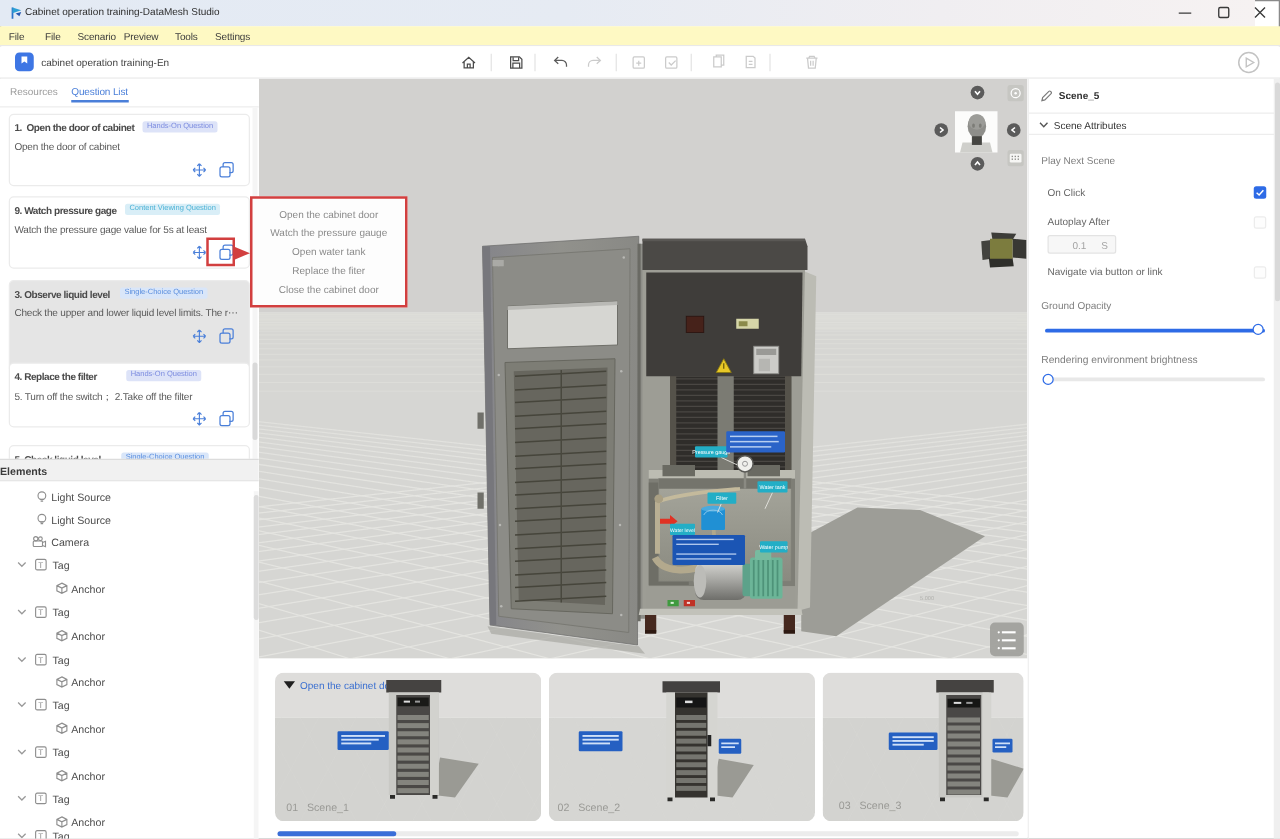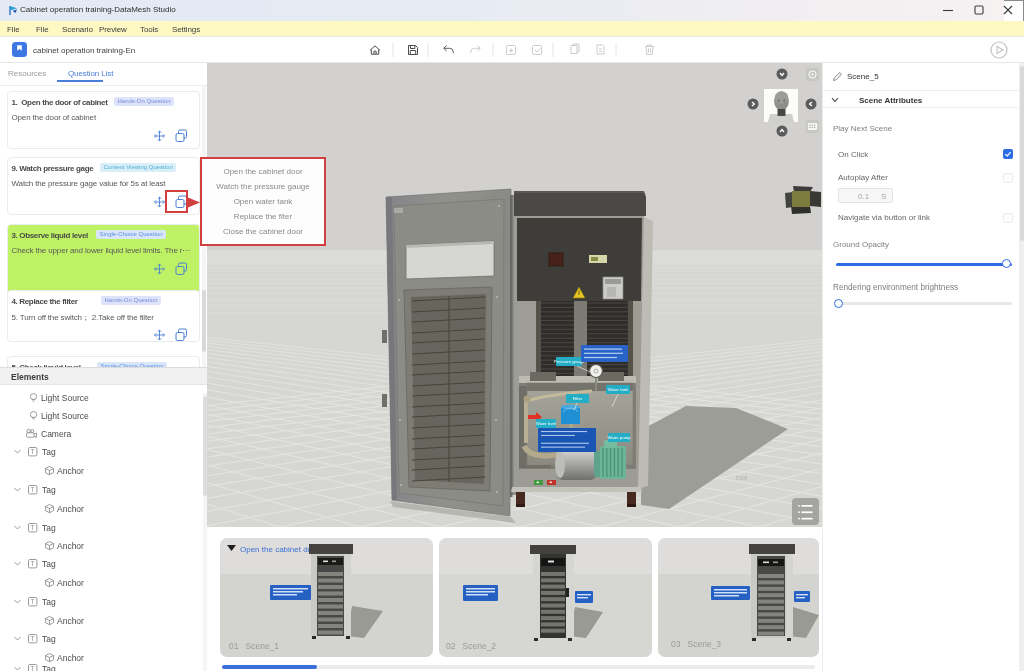--- a/index.html
+++ b/index.html
@@ -64,21 +64,21 @@
   </g>
  </svg>
  <svg class="abs" style="left:989px;top:3px" width="20" height="20" viewBox="0 0 20 20">
   <circle cx="10" cy="10" r="8" fill="none" stroke="#c3c3c3" stroke-width="1.2"></circle>
   <path d="M8 6.5 L14 10 L8 13.5 Z" fill="none" stroke="#c3c3c3" stroke-width="1.1"></path>
  </svg>
 </div>
 
 <div class="abs" style="left:0;top:63px;width:207px;height:608px;background:#fff">
  <div class="t" style="left:8px;top:6px;font-size:8px;color:#9b9b9b">Resources</div>
- <div class="t" style="left:68px;top:6px;font-size:8px;letter-spacing:-0.1px;color:#4a7fd9">Question List</div>
+ <div class="t" style="left:57px;top:6px;font-size:8px;letter-spacing:-0.1px;color:#4a7fd9">Question List</div>
  <div class="abs" style="left:57px;top:16.5px;width:46px;height:2px;background:#4a7fd9"></div>
  <div class="abs" style="left:0;top:22px;width:207px;height:1px;background:#ededed"></div>
 </div>
 <div class="abs" style="left:7px;top:91px;width:193px;height:58px;border:1px solid #ebebeb;border-radius:4px;background:#fff">
     <div class="t" style="left:3.5px;top:6px;font-size:8px;font-weight:bold;color:#4a4a4a;letter-spacing:-0.35px">1.&nbsp; Open the door of cabinet</div>
     <div class="t" style="left:106px;top:4.5px;font-size:6px;background:#dde3f8;color:#7b8bdf;padding:1.5px 3.5px;border-radius:2px">Hands-On Question</div>
     <div class="t" style="left:3.5px;top:21px;font-size:8px;color:#5a5a5a;letter-spacing:-0.15px">Open the door of cabinet</div>
     <svg class="abs" style="left:145px;top:37px" width="44" height="16" viewBox="0 0 44 16">
  <g stroke="#4a7fd9" stroke-width="1" fill="none">
   <path stroke-width="0.9" d="M6.5 2 v10 M1.5 7 h10 M6.5 2 l-1.7 1.7 M6.5 2 l1.7 1.7 M6.5 12 l-1.7 -1.7 M6.5 12 l1.7 -1.7 M1.5 7 l1.7 -1.7 M1.5 7 l1.7 1.7 M11.5 7 l-1.7 -1.7 M11.5 7 l-1.7 1.7"></path>
@@ -92,21 +92,21 @@
     <div class="t" style="left:92px;top:4.5px;font-size:6px;background:#d9eef7;color:#4db3d6;padding:1.5px 3.5px;border-radius:2px">Content Viewing Question</div>
     <div class="t" style="left:3.5px;top:21px;font-size:8px;color:#5a5a5a;letter-spacing:-0.15px">Watch the pressure gage value for 5s at least</div>
     <svg class="abs" style="left:145px;top:37px" width="44" height="16" viewBox="0 0 44 16">
  <g stroke="#4a7fd9" stroke-width="1" fill="none">
   <path stroke-width="0.9" d="M6.5 2 v10 M1.5 7 h10 M6.5 2 l-1.7 1.7 M6.5 2 l1.7 1.7 M6.5 12 l-1.7 -1.7 M6.5 12 l1.7 -1.7 M1.5 7 l1.7 -1.7 M1.5 7 l1.7 1.7 M11.5 7 l-1.7 -1.7 M11.5 7 l-1.7 1.7"></path>
   <rect x="23" y="4.5" width="8" height="8" rx="1.5"></rect>
   <path d="M25.5 4.5 v-2 a1.5 1.5 0 0 1 1.5 -1.5 h5 a1.5 1.5 0 0 1 1.5 1.5 v5 a1.5 1.5 0 0 1 -1.5 1.5 h-1.5"></path>
  </g>
     </svg>
   </div>
-<div class="abs" style="left:7px;top:224px;width:193px;height:74px;border:1px solid #ebebeb;border-radius:4px;background:#bef264">
+<div class="abs" style="left:7px;top:224px;width:193px;height:74px;border:1px solid #ebebeb;border-radius:4px;background:#e5e5e5">
     <div class="t" style="left:3.5px;top:6px;font-size:8px;font-weight:bold;color:#4a4a4a;letter-spacing:-0.35px">3. Observe liquid level</div>
     <div class="t" style="left:88px;top:4.5px;font-size:6px;background:#d9e6f9;color:#5a8ede;padding:1.5px 3.5px;border-radius:2px">Single-Choice Question</div>
     <div class="t" style="left:3.5px;top:21px;font-size:8px;color:#5a5a5a;letter-spacing:-0.15px">Check the upper and lower liquid level limits. The r⋯</div>
     <svg class="abs" style="left:145px;top:37px" width="44" height="16" viewBox="0 0 44 16">
  <g stroke="#4a7fd9" stroke-width="1" fill="none">
   <path stroke-width="0.9" d="M6.5 2 v10 M1.5 7 h10 M6.5 2 l-1.7 1.7 M6.5 2 l1.7 1.7 M6.5 12 l-1.7 -1.7 M6.5 12 l1.7 -1.7 M1.5 7 l1.7 -1.7 M1.5 7 l1.7 1.7 M11.5 7 l-1.7 -1.7 M11.5 7 l-1.7 1.7"></path>
   <rect x="23" y="4.5" width="8" height="8" rx="1.5"></rect>
   <path d="M25.5 4.5 v-2 a1.5 1.5 0 0 1 1.5 -1.5 h5 a1.5 1.5 0 0 1 1.5 1.5 v5 a1.5 1.5 0 0 1 -1.5 1.5 h-1.5"></path>
  </g>
     </svg>
@@ -124,21 +124,21 @@
     </svg>
   </div>
 <div class="abs" style="left:7px;top:356px;width:193px;height:58px;border:1px solid #ebebeb;border-radius:4px;background:#fff">
     <div class="t" style="left:3.5px;top:6px;font-size:8px;font-weight:bold;color:#4a4a4a;letter-spacing:-0.35px">5. Check liquid level</div>
     <div class="t" style="left:89px;top:4.5px;font-size:6px;background:#d9e6f9;color:#5a8ede;padding:1.5px 3.5px;border-radius:2px">Single-Choice Question</div>
   </div>
 <div class="abs" style="left:202px;top:86px;width:4px;height:282px;background:#f5f5f5"></div>
 <div class="abs" style="left:202px;top:290px;width:4px;height:62px;background:#d9d9d9;border-radius:2px"></div>
 <div class="abs" style="left:0;top:367px;width:207px;height:304px;background:#fff;border-top:1px solid #dcdcdc;overflow:hidden">
  <div class="abs" style="left:0;top:0;width:207px;height:17px;background:#f1f1f1;border-bottom:1px solid #e6e6e6"></div>
- <div class="t" style="left:11px;top:4px;font-size:8.5px;font-weight:bold;color:#3c3c3c">Elements</div>
+ <div class="t" style="left:0;top:4px;font-size:8.5px;font-weight:bold;color:#3c3c3c">Elements</div>
 <svg class="abs" style="left:0;top:17px" width="200" height="287" viewBox="0 384 200 287">
       <g transform="translate(29.5,392)" fill="none" stroke="#8e8e8e" stroke-width="0.9">
         <circle cx="4" cy="3.6" r="3.1"></circle>
         <path d="M2.7 6.4 h2.6 M3 7.9 h2"></path>
       </g>
       <g transform="translate(29.5,410)" fill="none" stroke="#8e8e8e" stroke-width="0.9">
         <circle cx="4" cy="3.6" r="3.1"></circle>
         <path d="M2.7 6.4 h2.6 M3 7.9 h2"></path>
       </g>
       <g transform="translate(26,428)" fill="none" stroke="#8e8e8e" stroke-width="0.9">
@@ -558,26 +558,26 @@
 <div class="abs" style="left:200px;top:157px;width:126px;height:89px;background:#fdfdfd;border:2px solid #d23f3f">
  <div style="font-size:8px;color:#8a8a8a;text-align:center;line-height:15px;padding-top:5px">
   Open the cabinet door<br>Watch the pressure gauge<br>Open water tank<br>Replace the fiter<br>Close the cabinet door
  </div>
 </div>
 
 <div class="abs" style="left:822px;top:63px;width:202px;height:608px;background:#fff;border-left:1px solid #ebebeb">
  <svg class="abs" style="left:9px;top:9px" width="10" height="10" viewBox="0 0 10 10">
       <path d="M1.5 8.5 l0.6-2.4 5-5 a0.9 0.9 0 0 1 1.3 0 l0.5 0.5 a0.9 0.9 0 0 1 0 1.3 l-5 5 z" fill="none" stroke="#7a7a7a" stroke-width="0.9"></path>
     </svg>
- <div class="t" style="left:24px;top:8.5px;font-size:8px;font-weight:normal;color:#333">Scene_5</div>
+ <div class="t" style="left:24px;top:8.5px;font-size:8px;font-weight:bold;color:#333">Scene_5</div>
  <div class="abs" style="left:0;top:26.5px;width:202px;height:1px;background:#ededed"></div>
  <svg class="abs" style="left:8px;top:34px" width="8" height="6" viewBox="0 0 8 6">
       <path d="M1 1.2 L4 4.4 L7 1.2" fill="none" stroke="#555" stroke-width="1.1"></path>
     </svg>
- <div class="t" style="left:36px;top:32.5px;font-size:8px;font-weight:bold;color:#333">Scene Attributes</div>
+ <div class="t" style="left:20px;top:32.5px;font-size:8px;font-weight:normal;color:#333">Scene Attributes</div>
  <div class="abs" style="left:0;top:44px;width:202px;height:1px;background:#ededed"></div>
  <div class="t" style="left:10px;top:61px;font-size:8px;color:#7e7e7e">Play Next Scene</div>
  <div class="t" style="left:15px;top:86.5px;font-size:8px;color:#666">On Click</div>
  <div class="abs" style="left:180px;top:86px;width:10px;height:10px;border-radius:2px;background:#2e6be6">
    <svg width="10" height="10" viewBox="0 0 10 10">
         <path d="M2.3 5.2 L4.3 7 L7.7 3.2" fill="none" stroke="#fff" stroke-width="1.2"></path>
       </svg>
  </div>
  <div class="t" style="left:15px;top:110px;font-size:8px;color:#666">Autoplay After</div>
  <div class="abs" style="left:180px;top:109.5px;width:10px;height:10px;border-radius:2px;background:#fdfdfd;border:1px solid #ececec"></div>

